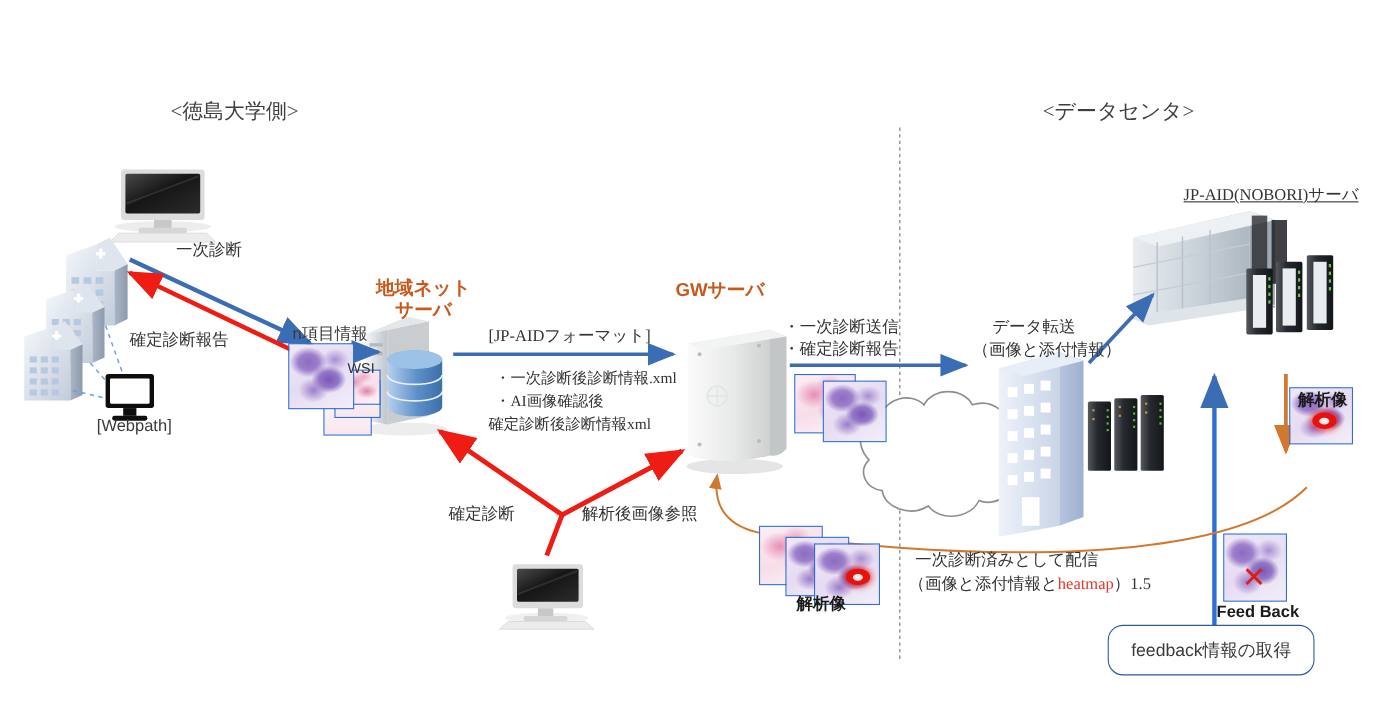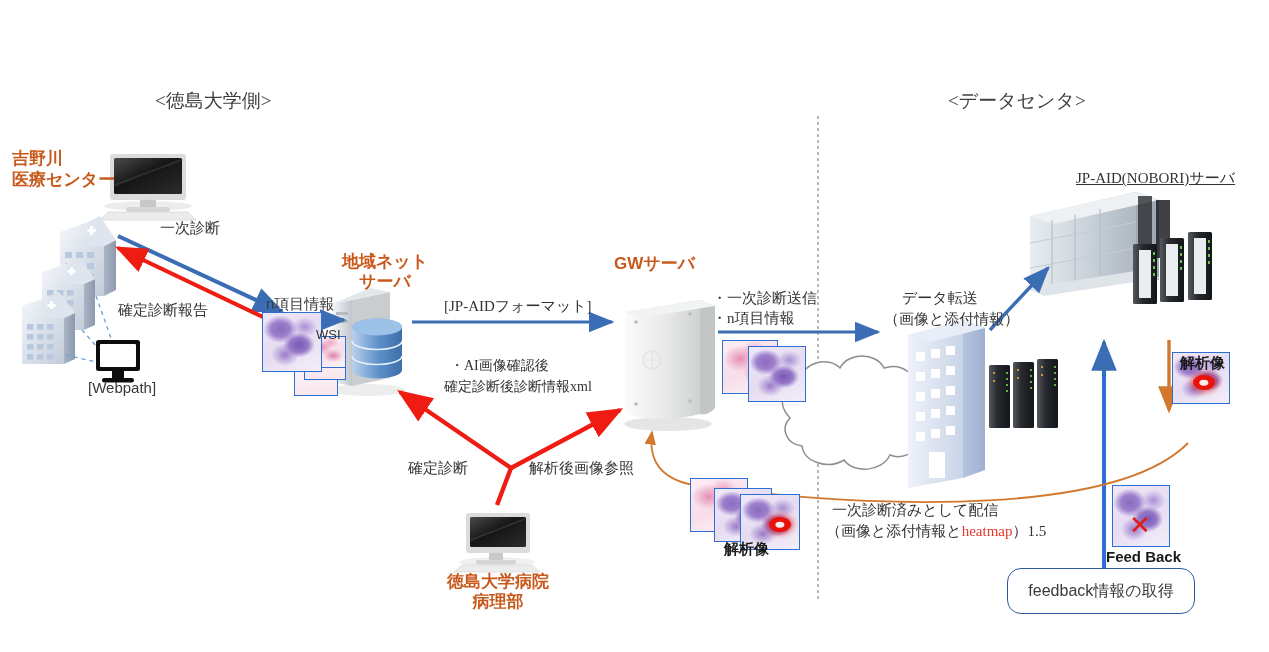--- a/index.html
+++ b/index.html
@@ -432,24 +432,20 @@
 
     <line x1="990" y1="330" x2="1048" y2="268" stroke="#3B6DB5" stroke-width="3.4" marker-end="url(#ah-blue)"></line>
 
     <line x1="1104" y1="585" x2="1104" y2="342" stroke="#2E6FD6" stroke-width="4" marker-end="url(#ah-blue)"></line>
 
     <line x1="1169" y1="340" x2="1169" y2="410" stroke="#D1782E" stroke-width="3.4" marker-end="url(#ah-orange)"></line>
 
     <path d="M1188,443 C1120,512 900,512 700,486 C660,481 648,460 652,432" stroke="#D1782E" stroke-width="1.8" fill="none" marker-end="url(#ah-orange)"></path>
   </svg>
 
-  <div class="abs org-label" style="left:12px;top:148px;">
-    <div>吉野川</div>
-    <div>医療センター</div>
-  </div>
 
   <div class="abs flow-serif" style="left:160px;top:218px;">一次診断</div>
 
   <div class="abs flow-serif" style="left:118px;top:300px;">確定診断報告</div>
 
   <div class="abs flow-text" style="left:88px;top:378px;">[Webpath]</div>
 
   <div class="abs flow-text" style="left:266px;top:294px;">n項目情報</div>
 
   <div class="abs wsi-doc" style="left:294px;top:362px;width:42px;height:32px;"></div>
@@ -457,38 +453,35 @@
   <div class="abs wsi-pink" style="left:310px;top:336px;width:34px;height:30px;"></div>
   <div class="abs wsi" style="left:262px;top:312px;width:58px;height:58px;"></div>
   <div class="abs mono-ish" style="left:316px;top:327px;font-size:13px;">WSI</div>
 
   <div class="abs node-label" style="left:330px;top:252px;width:110px;">
     <div>地域ネット</div>
     <div>サーバ</div>
   </div>
 
   <div class="abs flow-serif" style="left:444px;top:296px;">[JP-AIDフォーマット]</div>
+  <div class="abs small-serif" style="left:450px;top:335px;">・一次診断後診断情報.xml</div>
   <div class="abs small-serif" style="left:450px;top:356px;text-align:right;">・AI画像確認後</div>
   <div class="abs small-serif" style="left:444px;top:377px;">確定診断後診断情報xml</div>
 
   <div class="abs node-label" style="left:614px;top:254px;">GWサーバ</div>
 
   <div class="abs flow-serif" style="left:712px;top:288px;">・一次診断送信</div>
-  <div class="abs flow-serif" style="left:712px;top:308px;">・n項目情報</div>
+  <div class="abs flow-serif" style="left:712px;top:308px;">・確定診断報告</div>
 
   <div class="abs wsi-pink" style="left:722px;top:340px;width:54px;height:52px;"></div>
   <div class="abs wsi" style="left:748px;top:346px;width:56px;height:54px;"></div>
 
   <div class="abs flow-serif" style="left:408px;top:458px;">確定診断</div>
   <div class="abs flow-serif" style="left:529px;top:458px;">解析後画像参照</div>
 
-  <div class="abs node-label" style="left:434px;top:572px;width:128px;">
-    <div>徳島大学病院</div>
-    <div>病理部</div>
-  </div>
 
   <div class="abs wsi-pink" style="left:690px;top:478px;width:56px;height:52px;"></div>
   <div class="abs wsi" style="left:714px;top:488px;width:56px;height:52px;"></div>
   <div class="abs wsi" style="left:740px;top:494px;width:58px;height:54px;">
     <span class="heat-dot" style="left:28px;top:22px;width:22px;height:15px;"></span>
   </div>
   <div class="abs bold-dark" style="left:724px;top:540px;">解析像</div>
 
   <div class="abs flow-serif" style="left:832px;top:500px;">一次診断済みとして配信</div>
   <div class="abs flow-serif" style="left:826px;top:521px;"><span>（画像と添付情報と</span><span class="hl-red">heatmap</span><span>）1.5</span></div>

